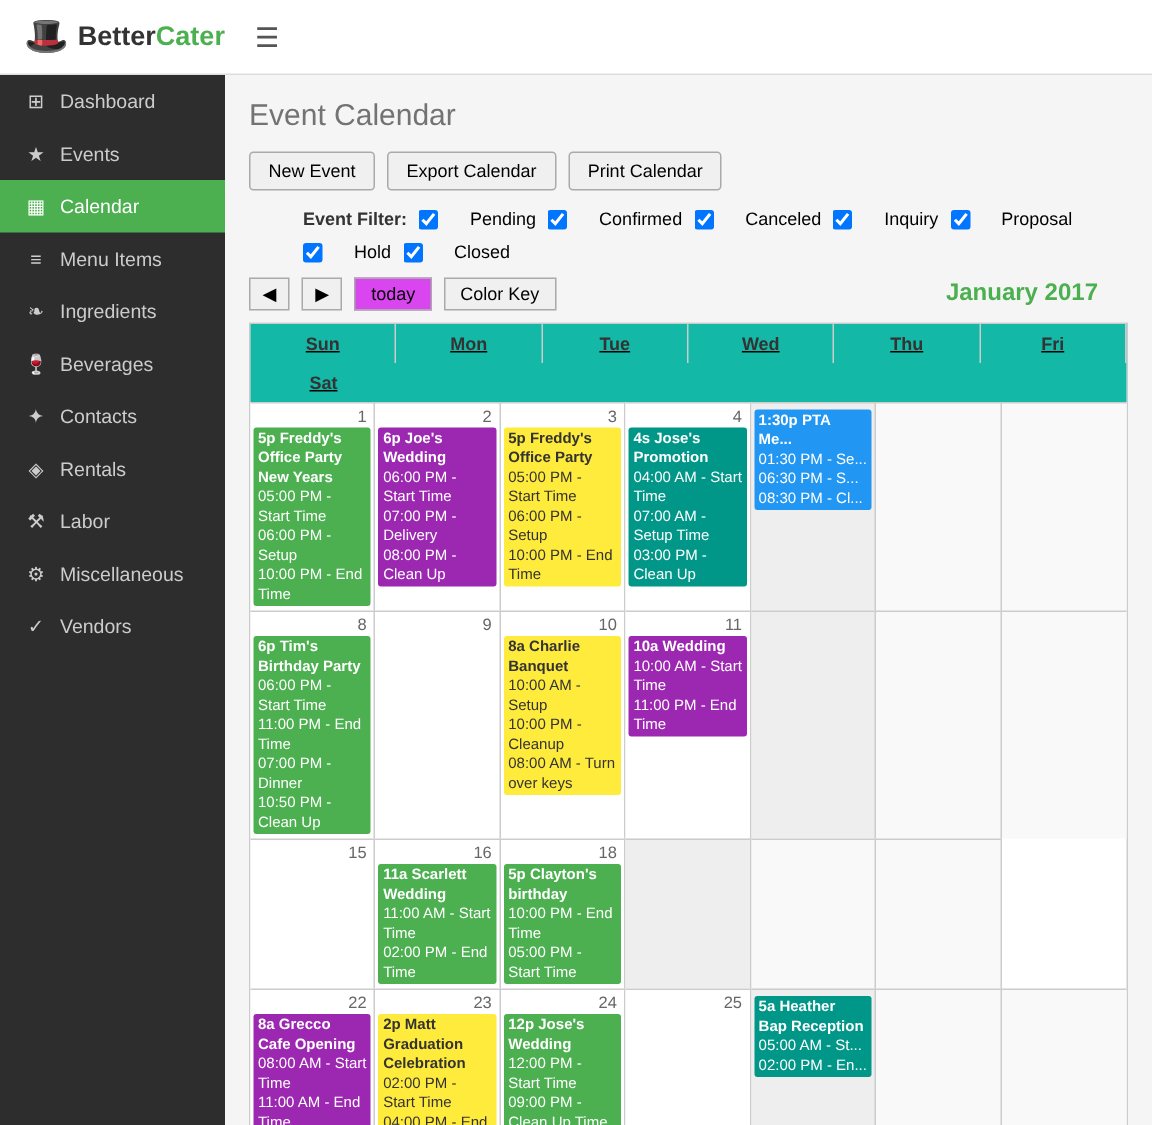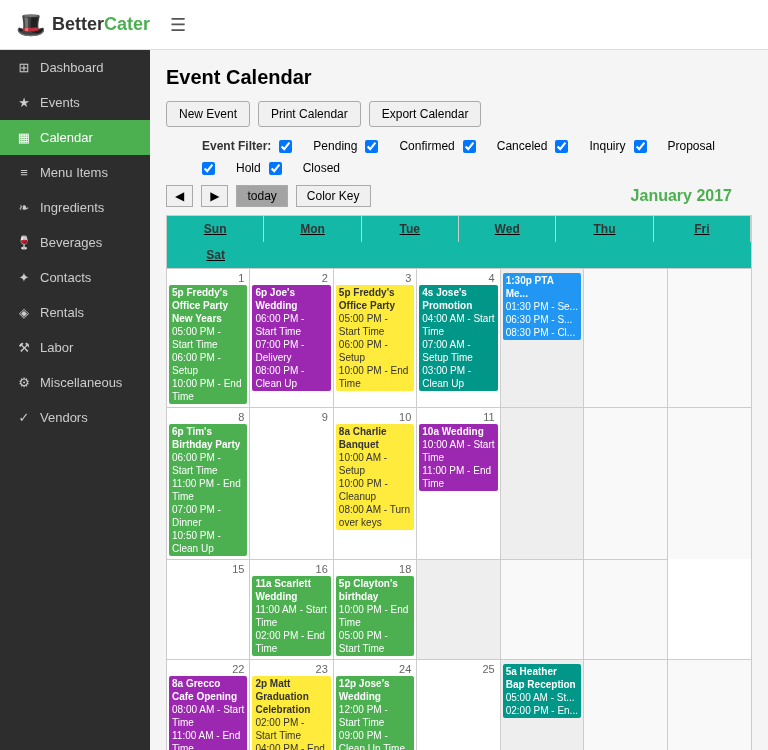--- a/index.html
+++ b/index.html
@@ -17,35 +17,35 @@
     .layout { display: flex; flex: 1; overflow: hidden; }
 
     
     .sidebar { width: 150px; background: #2d2d2d; color: #ccc; flex-shrink: 0; overflow-y: auto; }
     .sidebar-item { display: flex; align-items: center; gap: 8px; padding: 10px 16px; cursor: pointer; font-size: 13px; }
     .sidebar-item.active { background: #4caf50; color: #fff; }
     .sidebar-icon { font-size: 13px; width: 16px; text-align: center; }
 
     
     .main { flex: 1; overflow-y: auto; padding: 16px; background: #f5f5f5; }
-    .page-title { font-size: 20px; font-weight: bold; color: #000000; margin-bottom: 12px; }
+    .page-title { font-size: 20px; font-weight: normal; color: #737373; margin-bottom: 12px; }
 
     
     .toolbar { display: flex; gap: 8px; margin-bottom: 12px; }
     .btn { padding: 5px 12px; border: 1px solid #aaa; background: #f0f0f0; cursor: pointer; font-size: 12px; border-radius: 3px; }
 
     
     .filter-bar { display: flex; align-items: center; gap: 8px; margin-bottom: 10px; font-size: 12px; flex-wrap: wrap; padding-left: 36px; }
     .filter-label { font-weight: bold; color: #333; }
     .filter-item { display: flex; align-items: center; gap: 21px; }
 
     
     .cal-nav { display: flex; align-items: center; gap: 8px; margin-bottom: 8px; }
     .nav-btn { padding: 3px 8px; border: 1px solid #aaa; background: #f0f0f0; cursor: pointer; font-size: 12px; }
-    .today-btn { padding: 3px 10px; border: 1px solid #aaa; background: #a3a3a3; cursor: pointer; font-size: 12px; }
+    .today-btn { padding: 3px 10px; border: 1px solid #aaa; background: #d946ef; cursor: pointer; font-size: 12px; }
     .color-key-btn { padding: 3px 10px; border: 1px solid #aaa; background: #f0f0f0; cursor: pointer; font-size: 12px; }
     .month-title { color: #4caf50; font-size: 16px; font-weight: bold; margin-left: auto; margin-right: 20px; }
 
     
     .calendar { border: 1px solid #ccc; background: #fff; }
     .cal-header { display: grid; grid-template-columns: repeat(6, 1fr); background: #14b8a6; text-decoration: underline; }
     .cal-header-cell { text-align: center; padding: 6px 4px; font-weight: bold; font-size: 12px; color: #333; border-right: 1px solid #ccc; }
     .cal-header-cell:last-child { border-right: none; }
     .cal-body { display: grid; grid-template-columns: repeat(7, 1fr); }
     .cal-cell { border-right: 1px solid #ccc; border-top: 1px solid #ccc; min-height: 95px; padding: 2px; position: relative; overflow: hidden; background: #fff; }
@@ -121,22 +121,22 @@
       <span class="sidebar-icon">✓</span>
       <span>Vendors</span>
     </div>
   </nav>
 
   <main class="main">
     <h1 class="page-title">Event Calendar</h1>
 
     <div class="toolbar">
       <button class="btn">New Event</button>
+      <button class="btn">Export Calendar</button>
       <button class="btn">Print Calendar</button>
-      <button class="btn">Export Calendar</button>
     </div>
 
     <div class="filter-bar">
       <span class="filter-label">Event Filter:</span>
       <label class="filter-item">
           <input type="checkbox" checked="" style=""> 
           <span>Pending</span>
         </label>
       <label class="filter-item">
           <input type="checkbox" checked="" style=""> 

